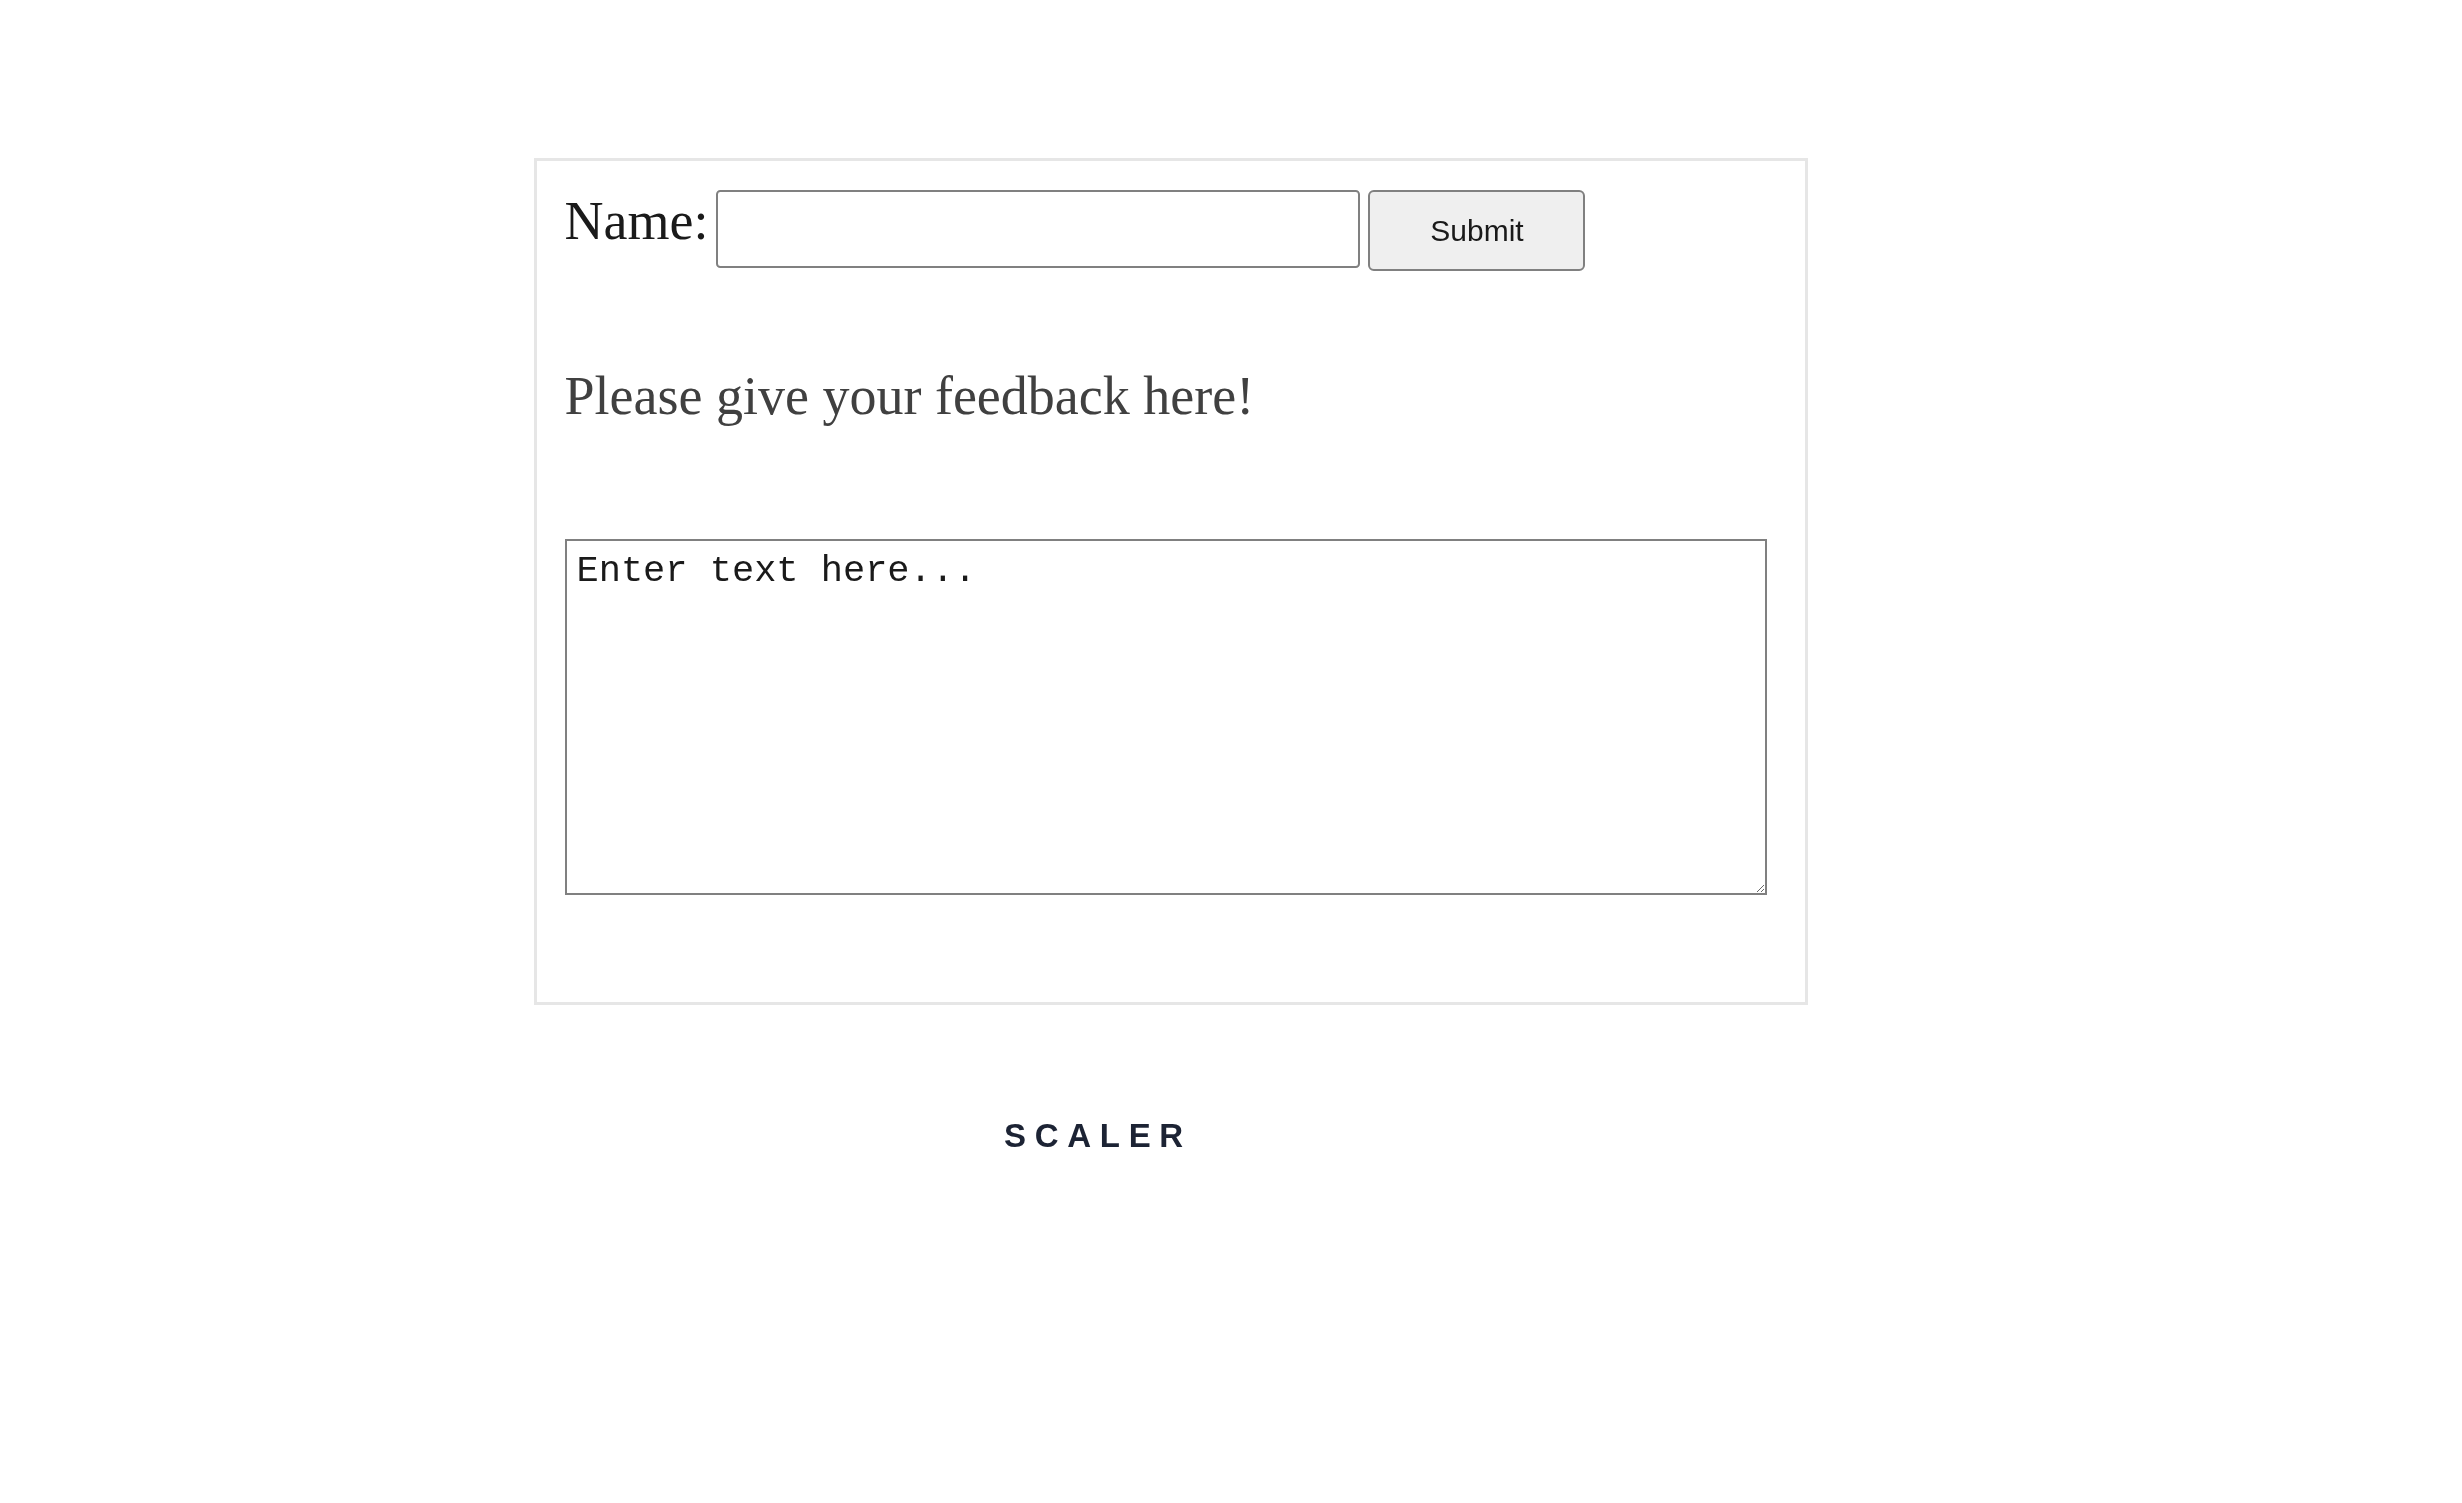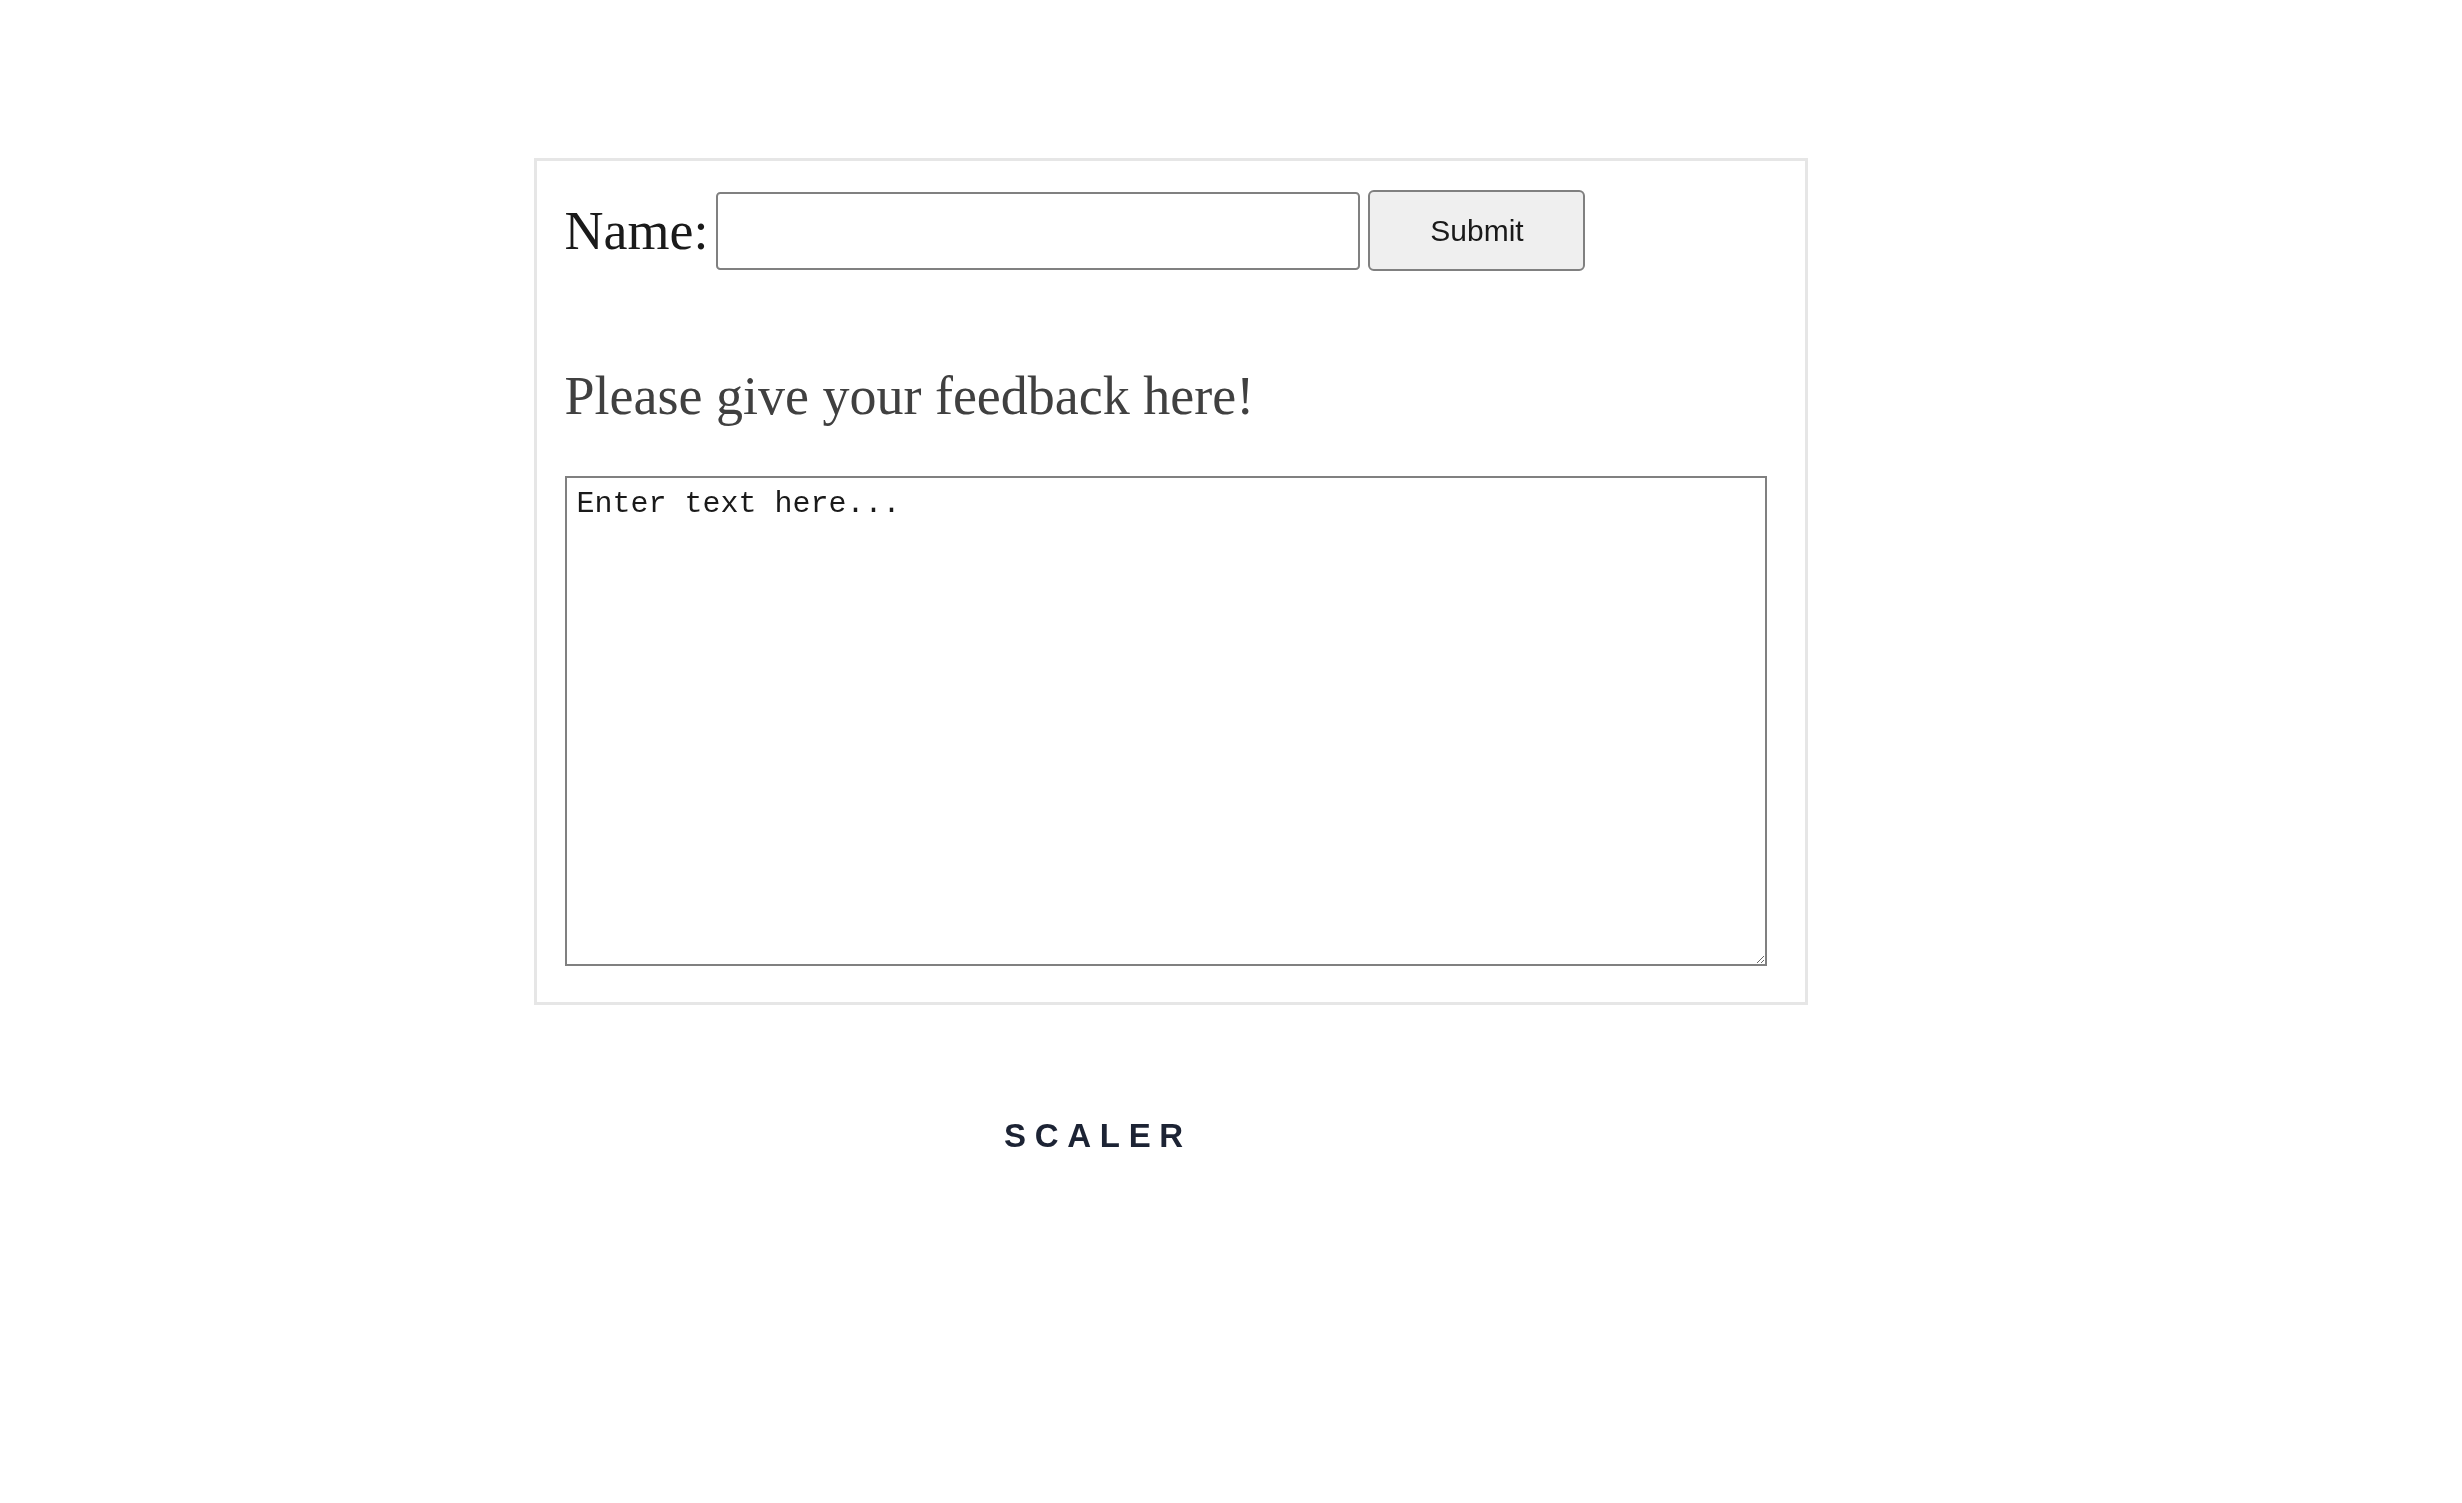--- a/index.html
+++ b/index.html
@@ -19,21 +19,20 @@
       left: 534px;
       top: 158px;
       width: 1274px;
       height: 847px;
       border: 3.6px solid #e6e6e6;
       padding: 29px 27.5px;
       background: #ffffff;
     }
     .form-row {
       display: flex;
-      align-items: center;
       gap: 8px;
       margin-bottom: 5.8px;
     }
     .name-label {
       font-size: 54px;
       color: #1a1a1a;
       font-family: "Times New Roman", Times, serif;
     }
     .name-input {
       width: 644px;
@@ -58,25 +57,25 @@
     .feedback-prompt {
       font-size: 54px;
       color: #404040;
       margin-top: 94px;
       margin-bottom: 0;
       font-family: "Times New Roman", Times, serif;
     }
     .feedback-textarea {
       display: block;
       width: 1202px;
-      height: 490px;
+      height: 356px;
       border: 2.2px solid #808080;
-      margin-top: 49px;
+      margin-top: 112px;
       font-family: "Courier New", Courier, monospace;
-      font-size: 30px;
+      font-size: 37px;
       padding: 8.7px 10px;
       resize: both;
       background: #ffffff;
       color: #1a1a1a;
     }
     .feedback-textarea::placeholder {
       color: #1a1a1a;
     }
     .logo-container {
       position: absolute;

